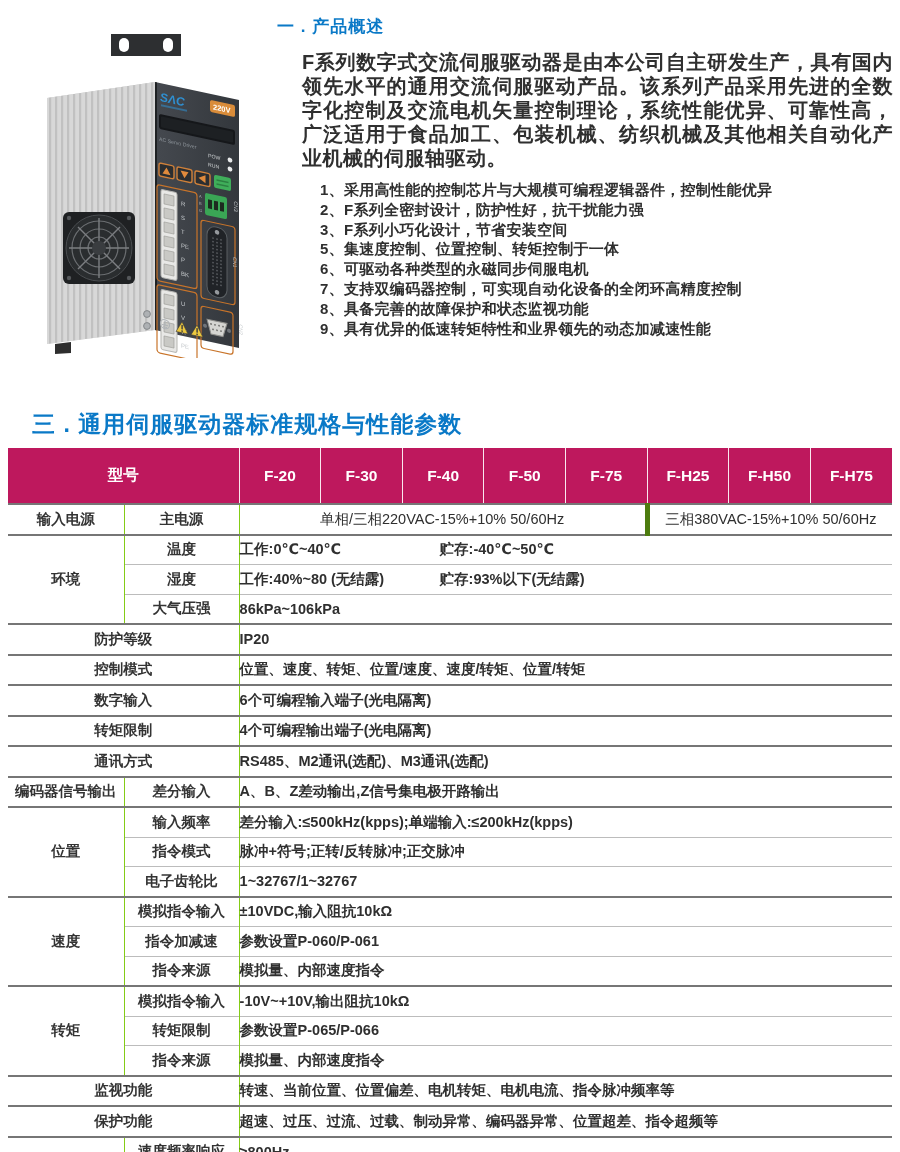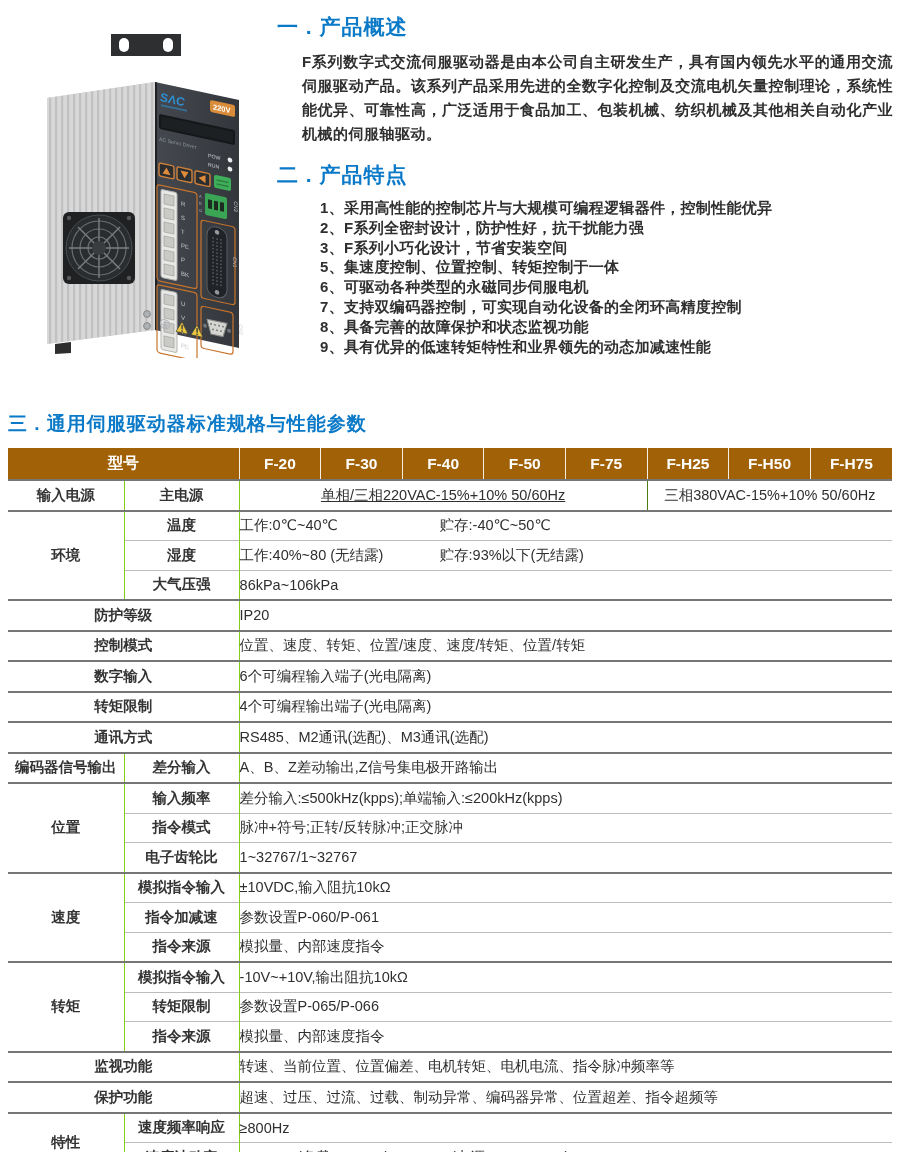--- a/index.html
+++ b/index.html
@@ -3,40 +3,40 @@
 <meta charset="utf-8">
 <style>
   html,body{margin:0;padding:0;background:#fff;}
   body{width:900px;height:1152px;overflow:hidden;position:relative;
        font-family:"Liberation Sans","DejaVu Sans",sans-serif;color:#2f2f2f;}
   .page{position:relative;width:900px;height:1152px;background:#fff;}
 
   
   .device-wrap{position:absolute;left:25px;top:26px;width:240px;height:332px;}
   .top-right{position:absolute;left:277px;top:14px;width:616px;}
-  h2.sec{margin:0;font-size:21px;line-height:26px;font-weight:700;letter-spacing:1px;}
-  .overview{margin:10px 0 0 25px;font-size:15px;line-height:24px;font-weight:600;
+  h2.sec{margin:0;font-size:17px;line-height:26px;font-weight:700;letter-spacing:1px;}
+  .overview{margin:10px 0 0 25px;font-size:20px;line-height:24px;font-weight:600;
             letter-spacing:.5px;text-align:justify;}
   h2.sec2{margin-top:16px;}
   ol.features{list-style:none;margin:10px 0 0 0;padding:0 0 0 43px;}
   ol.features li{font-size:15px;line-height:19.8px;font-weight:600;letter-spacing:.3px;}
 
   
   .spec-section{position:absolute;left:8px;top:412px;width:884px;}
-  h2.sec3{font-size:19px;line-height:24px;}
+  h2.sec3{font-size:23px;line-height:24px;margin-left:24px;}
   table.spec{border-collapse:collapse;table-layout:fixed;width:884px;margin-top:12px;
              font-size:14.5px;border-bottom:2px solid #6f6f6f;}
-  table.spec thead th{background:#a16207;color:#fff;height:31px;font-size:15.5px;
-             font-weight:700;border-left:1px solid rgba(255,255,255,.9);padding:0;}
+  table.spec thead th{background:#be185d;color:#fff;height:31px;font-size:15.5px;
+             font-weight:700;border-left:1px solid rgba(255,255,255,.9);padding:12px;}
   table.spec thead th:first-child{border-left:none;}
   table.spec td{height:28.5px;padding:0;vertical-align:middle;}
   td.lbl{font-weight:700;text-align:center;border-right:1px solid #84cc16;color:#333;}
-  td.val{padding-left:30px;font-weight:400;}
+  td.val{padding-left:30px;font-weight:700;}
   td.split{text-align:center;padding-left:0;font-weight:500;}
-  td.split.sa{border-right:1px solid #4d7c0f;text-decoration:underline;}
+  td.split.sa{border-right:5px solid #4d7c0f;}
   table.spec tbody td{border-top:1px solid #bcbcbc;}
   table.spec tbody tr.group-start td{border-top:2px solid #767676;}
   .vp1{display:inline-block;width:200px;}
 </style>
 </head>
 <body>
 
 <div class="page">
 
   <div class="device-wrap">
@@ -202,21 +202,20 @@
               <rect x="41.4" y="242.6" width="1.4" height="1.4" fill="#3a3a3a"></rect>
           </g>
         </g>
       </g>
     </svg>
   </div>
 
   <div class="top-right">
     <h2 class="sec" style="color:#0a79c7">一 . 产品概述</h2>
     <p class="overview">F系列数字式交流伺服驱动器是由本公司自主研发生产，具有国内领先水平的通用交流伺服驱动产品。该系列产品采用先进的全数字化控制及交流电机矢量控制理论，系统性能优异、可靠性高，广泛适用于食品加工、包装机械、纺织机械及其他相关自动化产业机械的伺服轴驱动。</p>
-    <h2 class="sec sec2" style="color:#0a79c7">二 . 产品特点</h2>
     <ol class="features">
         <li>1、采用高性能的控制芯片与大规模可编程逻辑器件，控制性能优异</li>
         <li>2、F系列全密封设计，防护性好，抗干扰能力强</li>
         <li>3、F系列小巧化设计，节省安装空间</li>
         <li>5、集速度控制、位置控制、转矩控制于一体</li>
         <li>6、可驱动各种类型的永磁同步伺服电机</li>
         <li>7、支持双编码器控制，可实现自动化设备的全闭环高精度控制</li>
         <li>8、具备完善的故障保护和状态监视功能</li>
         <li>9、具有优异的低速转矩特性和业界领先的动态加减速性能</li>
       </ol>

